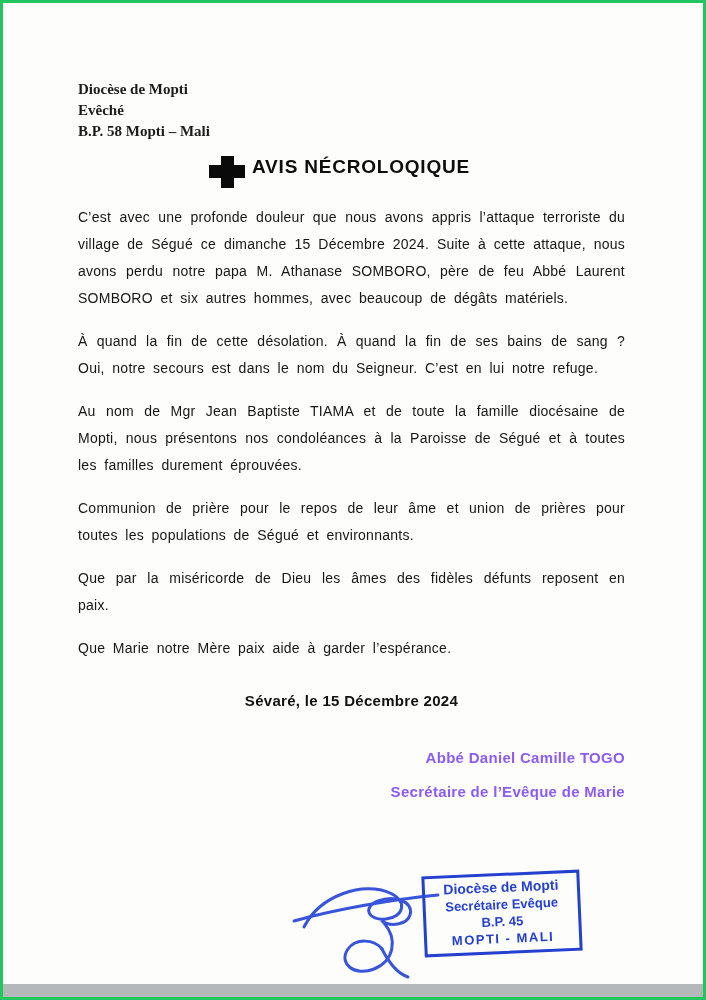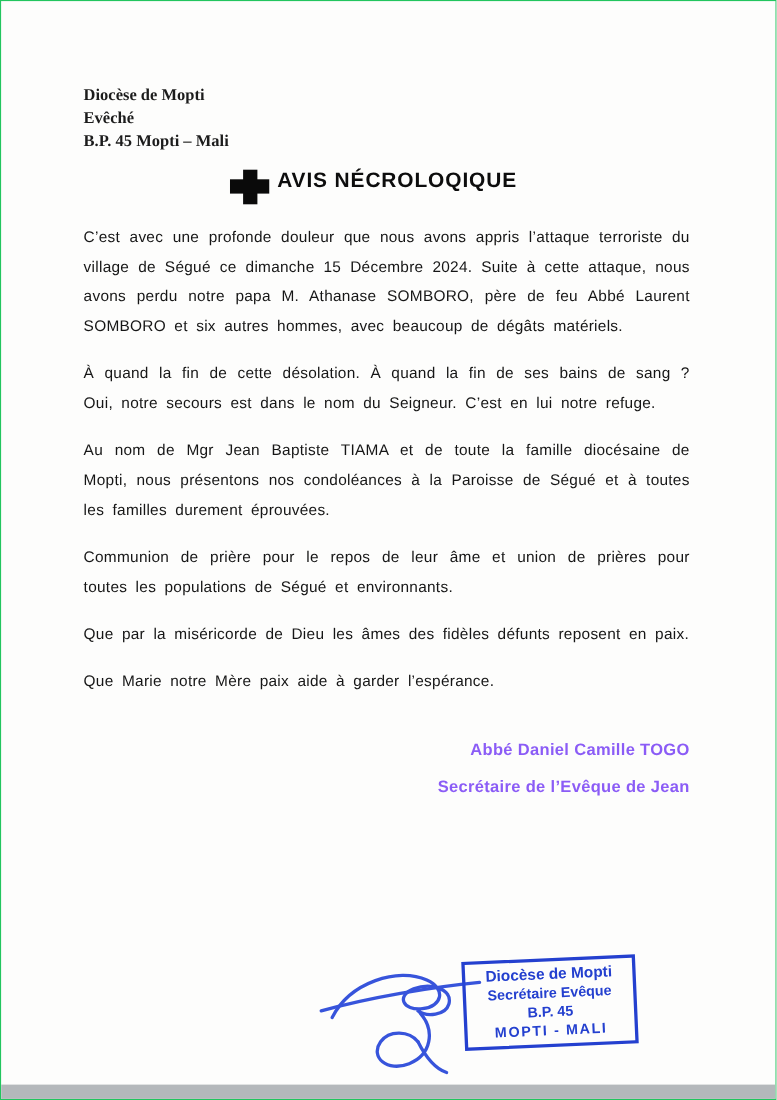--- a/index.html
+++ b/index.html
@@ -7,21 +7,21 @@
   html, body { background: #e8e8e8; }
   body { font-family: "Liberation Sans", sans-serif; }
 
   .page {
     position: relative;
     width: 706px;
     height: 1000px;
     margin: 0 auto;
     background: #fdfdfc;
     overflow: hidden;
-    border: 1px solid #22c55e;
+    border: 3px solid #22c55e;
   }
 
   .content {
     padding: 76px 78px 0 75px;
     color: #141414;
   }
 
   
   .letterhead {
     font-family: "Liberation Serif", serif;
@@ -124,21 +124,21 @@
 </head>
 <body>
 
 <div class="page">
 
   <div class="content">
 
     <div class="letterhead">
       <div>Diocèse de Mopti</div>
       <div>Evêché</div>
-      <div>B.P. 45 Mopti – Mali</div>
+      <div>B.P. 58 Mopti – Mali</div>
     </div>
 
     <div class="title-row">
       <span class="cross-icon">
         <svg width="36" height="32" viewBox="0 0 36 32" aria-hidden="true">
           <rect x="12" y="0" width="13" height="32" fill="#0a0a0a"></rect>
           <rect x="0" y="9" width="36" height="13" fill="#0a0a0a"></rect>
         </svg>
       </span>
       <span class="doc-title">AVIS NÉCROLOQIQUE</span>
@@ -146,24 +146,25 @@
 
     <div class="body-text">
       <p>C’est avec une profonde douleur que nous avons appris l’attaque terroriste du village de Ségué ce dimanche 15 Décembre 2024. Suite à cette attaque, nous avons perdu notre papa M. Athanase SOMBORO, père de feu Abbé Laurent SOMBORO et six autres hommes, avec beaucoup de dégâts matériels.</p>
       <p>À quand la fin de cette désolation. À quand la fin de ses bains de sang ? Oui, notre secours est dans le nom du Seigneur. C’est en lui notre refuge.</p>
       <p>Au nom de Mgr Jean Baptiste TIAMA et de toute la famille diocésaine de Mopti, nous présentons nos condoléances à la Paroisse de Ségué et à toutes les familles durement éprouvées.</p>
       <p>Communion de prière pour le repos de leur âme et union de prières pour toutes les populations de Ségué et environnants.</p>
       <p>Que par la miséricorde de Dieu les âmes des fidèles défunts reposent en paix.</p>
       <p>Que Marie notre Mère paix aide à garder l’espérance.</p>
     </div>
 
+    <div class="dateline">Sévaré, le 15 Décembre 2024</div>
 
     <div class="signatory">
       <div>Abbé Daniel Camille TOGO</div>
-      <div>Secrétaire de l’Evêque de Jean</div>
+      <div>Secrétaire de l’Evêque de Marie</div>
     </div>
 
   </div>
 
   <div class="stamp">
     <div class="s1">Diocèse de Mopti</div>
     <div class="s2">Secrétaire Evêque</div>
     <div class="s3">B.P. 45</div>
     <div class="s4">MOPTI - MALI</div>
   </div>

